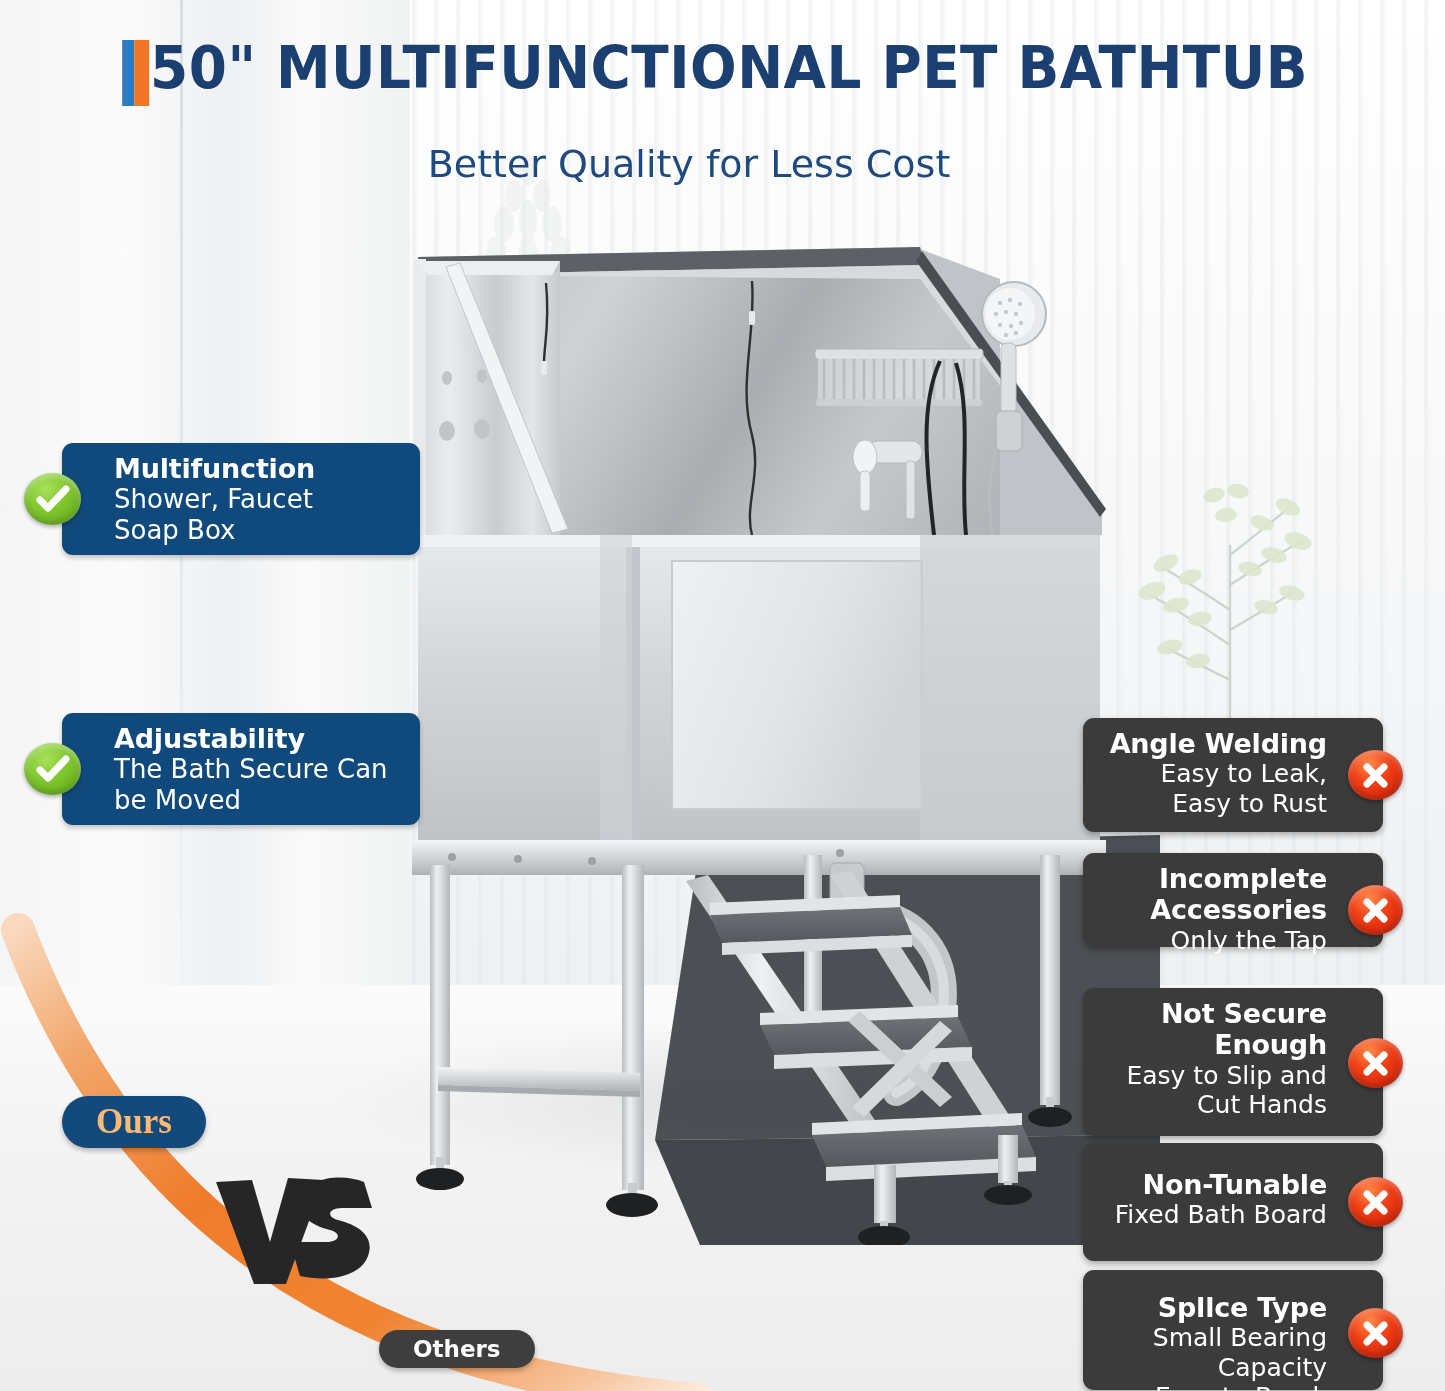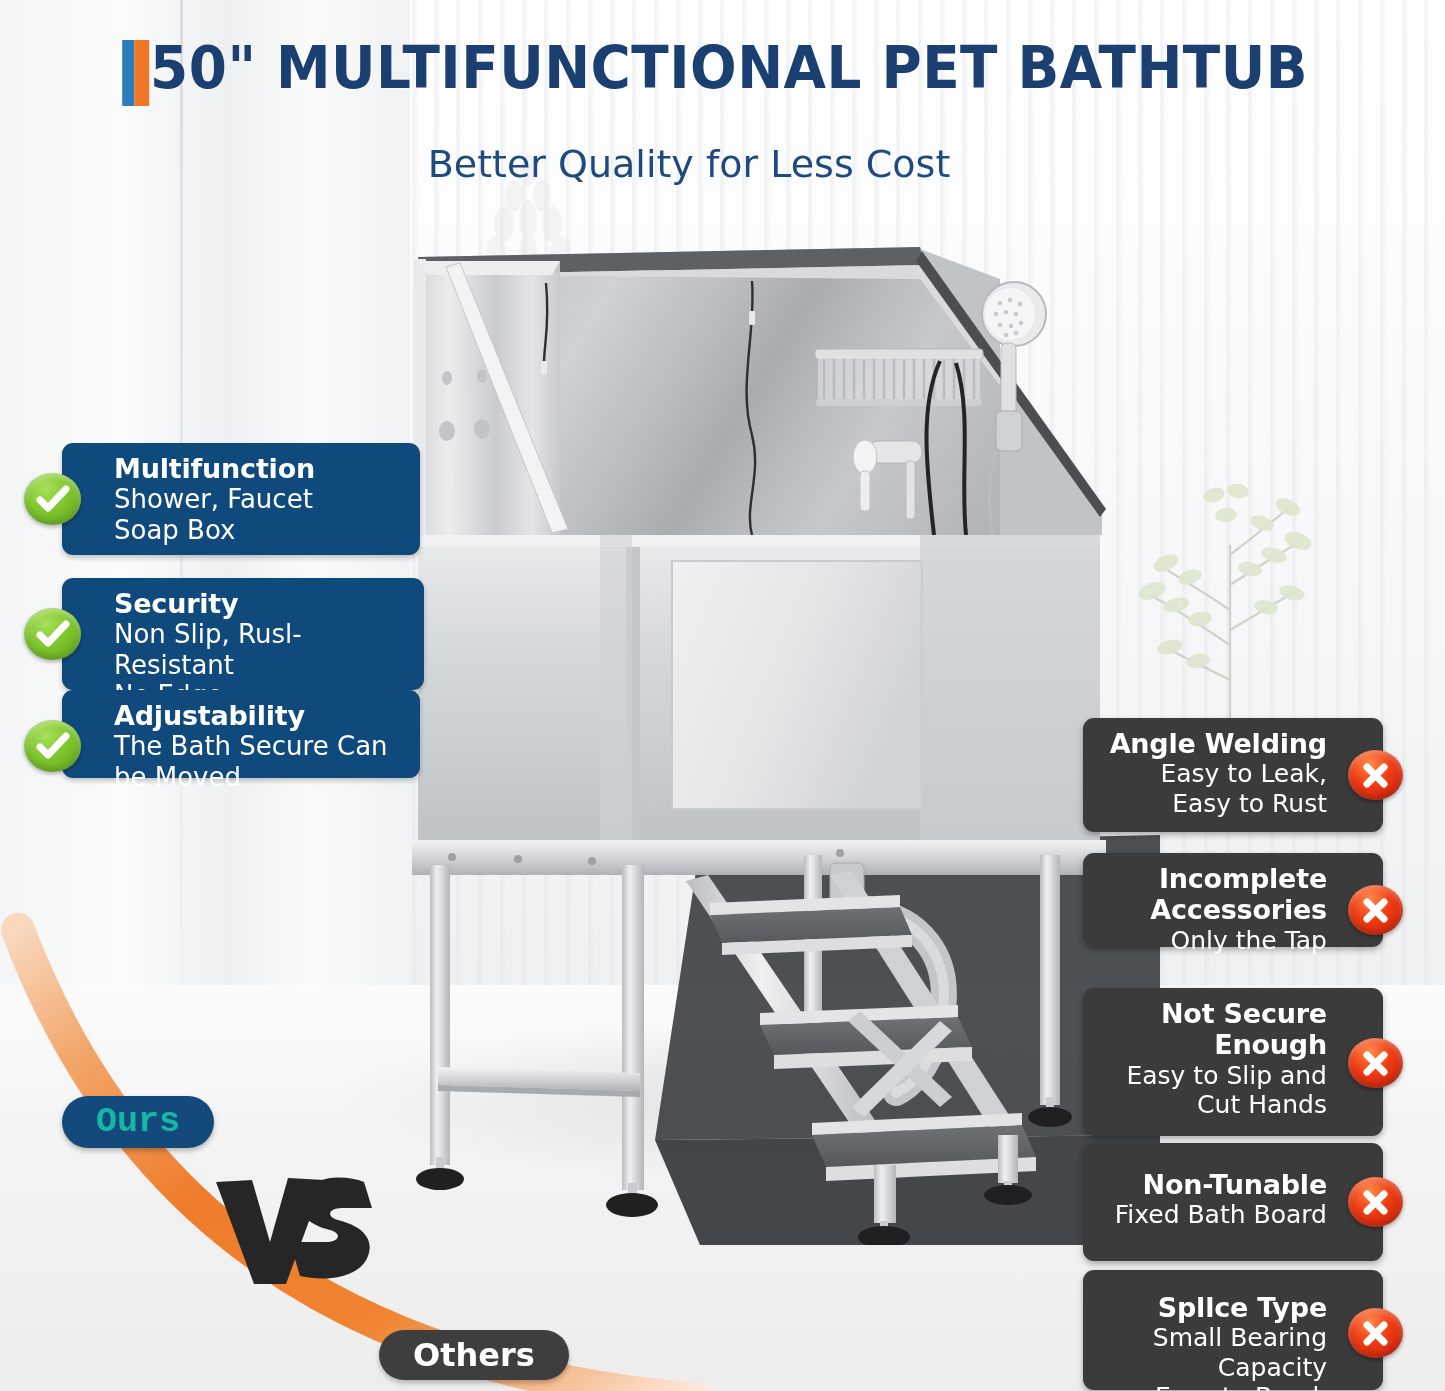--- a/index.html
+++ b/index.html
@@ -93,27 +93,27 @@
   .cross{
     position:absolute;right:-20px;width:55px;height:50px;border-radius:50%;
     background:radial-gradient(circle at 40% 28%,#ff8a4a 0%,#ef3d14 42%,#c01a05 100%);
     box-shadow:0 2px 4px rgba(0,0,0,.35), inset 0 -3px 6px rgba(0,0,0,.2), inset 0 3px 6px rgba(255,255,255,.35);
     display:flex;align-items:center;justify-content:center;
   }
   .cross svg{width:29px;height:29px;display:block;}
 
   
   .pill-ours{position:absolute;left:62px;top:1096px;
-    background:#134a7b;color:#14b8a6;border-radius:30px;
+    background:#134a7b;color:#fdba74;border-radius:30px;
     padding:6px 34px;font-size:35px;font-weight:bold;
-    font-family:Liberation Mono, monospace;
+    font-family:Liberation Serif, serif;
     box-shadow:0 3px 5px rgba(0,0,0,.25);}
   .pill-others{position:absolute;left:379px;top:1330px;
     background:#3e3e3e;color:#fff;border-radius:30px;
-    padding:6px 34px;font-size:32px;font-weight:bold;
+    padding:6px 34px;font-size:23px;font-weight:bold;
     font-family:"DejaVu Sans", sans-serif;
     box-shadow:0 3px 5px rgba(0,0,0,.25);}
   .vs{position:absolute;left:214px;top:1176px;width:160px;height:110px;}
 </style>
 </head>
 <body>
 
 <div id="stage">
 
   <div class="bg-curtain"></div>
@@ -404,32 +404,22 @@
     <span class="check" style="top:30px;">
       <svg viewBox="0 0 34 30">
           <path d="M4 16 L12 24 L30 5" fill="none" stroke="#fff" stroke-width="7" stroke-linecap="round" stroke-linejoin="round"></path>
         </svg>
     </span>
     <div class="pro-title">Multifunction</div>
     <div class="pro-line">Shower, Faucet</div>
     <div class="pro-line">Soap Box</div>
   </div>
 
-  <div class="pro-box" style="top:578px;width:362px;height:112px;">
-    <span class="check" style="top:30px;">
-      <svg viewBox="0 0 34 30">
-          <path d="M4 16 L12 24 L30 5" fill="none" stroke="#fff" stroke-width="7" stroke-linecap="round" stroke-linejoin="round"></path>
-        </svg>
-    </span>
-    <div class="pro-title">Security</div>
-    <div class="pro-line">Non Slip, Rusl-Resistant</div>
-    <div class="pro-line">No Edge</div>
-  </div>
-
-  <div class="pro-box" style="top:690px;width:358px;height:88px;">
+
+  <div class="pro-box" style="top:713px;width:358px;height:112px;">
     <span class="check" style="top:30px;">
       <svg viewBox="0 0 34 30">
           <path d="M4 16 L12 24 L30 5" fill="none" stroke="#fff" stroke-width="7" stroke-linecap="round" stroke-linejoin="round"></path>
         </svg>
     </span>
     <div class="pro-title">Adjustability</div>
     <div class="pro-line">The Bath Secure Can</div>
     <div class="pro-line">be Moved</div>
   </div>
 

